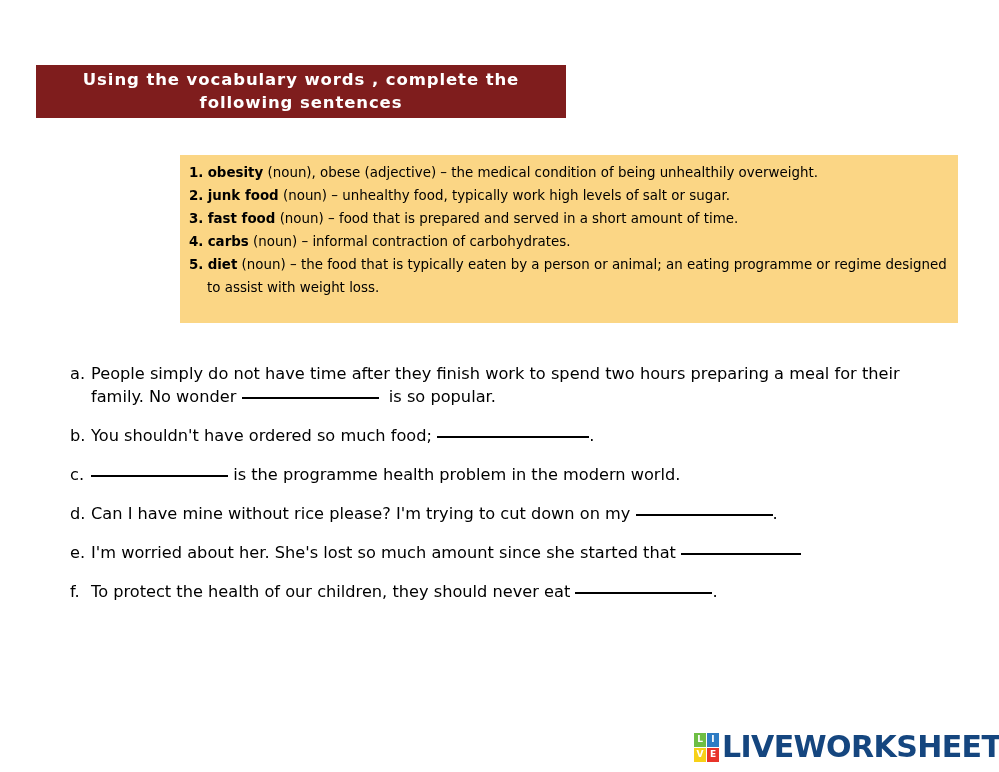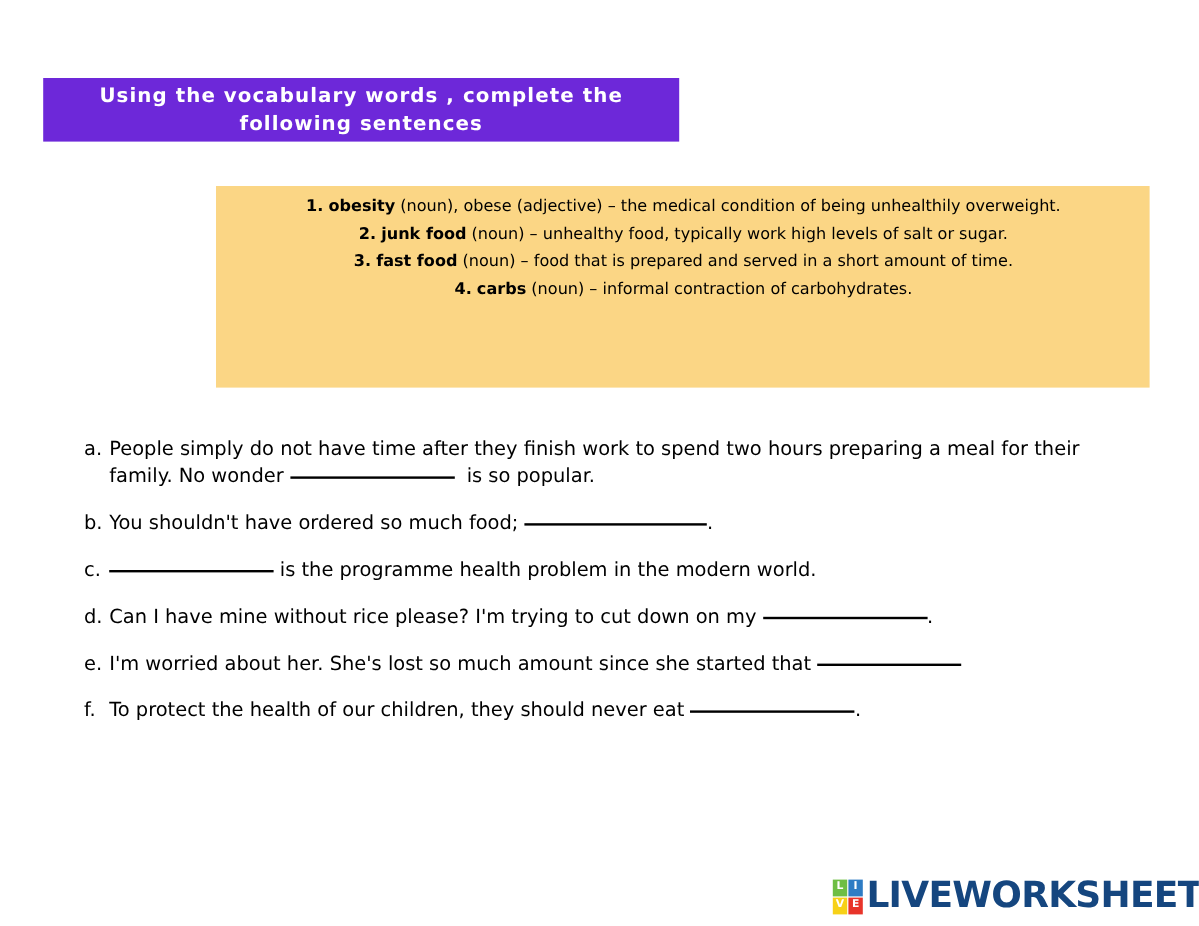--- a/index.html
+++ b/index.html
@@ -20,21 +20,21 @@
     height: 772px;
   }
 
   
   .title-banner {
     position: absolute;
     left: 36px;
     top: 65px;
     width: 530px;
     height: 53px;
-    background: #6d28d9;
+    background: #7f1d1d;
     display: flex;
     align-items: center;
     justify-content: center;
     text-align: center;
     box-sizing: border-box;
     padding: 0 10px;
   }
   .title-banner .title-text {
     color: #ffffff;
     font-family: "DejaVu Sans", sans-serif;
@@ -48,21 +48,20 @@
   
   .vocab-box {
     position: absolute;
     left: 180px;
     top: 155px;
     width: 778px;
     height: 168px;
     background: #FBD685;
     box-sizing: border-box;
     padding: 6px 8px 6px 9px;
-    text-align: center;
   }
   .vocab-item {
     font-family: "DejaVu Sans", sans-serif;
     font-size: 13.4px;
     color: #000000;
     line-height: 1.72;
     text-indent: -18px;
     padding-left: 18px;
     white-space: normal;
   }
@@ -177,20 +176,24 @@
     <div class="vocab-item">
       <span class="num">3.</span>
       <span class="head">fast food</span><span class="rest"> (noun) – food that is prepared and served in a short amount of time.</span>
     </div>
 
     <div class="vocab-item">
       <span class="num">4.</span>
       <span class="head">carbs</span><span class="rest"> (noun) – informal contraction of carbohydrates.</span>
     </div>
 
+    <div class="vocab-item">
+      <span class="num">5.</span>
+      <span class="head">diet</span><span class="rest"> (noun) – the food that is typically eaten by a person or animal; an eating programme or regime designed to assist with weight loss.</span>
+    </div>
 
 
   </div>
 
   <div class="sentences">
 
     <div class="sentence">
       <span class="marker">a.</span>
       <span class="body"><span>People simply do not have time after they finish work to spend two hours preparing a meal for their family. No wonder</span> <span class="blank blank-lg"></span>&nbsp; <span>is so popular.</span></span>
     </div>

